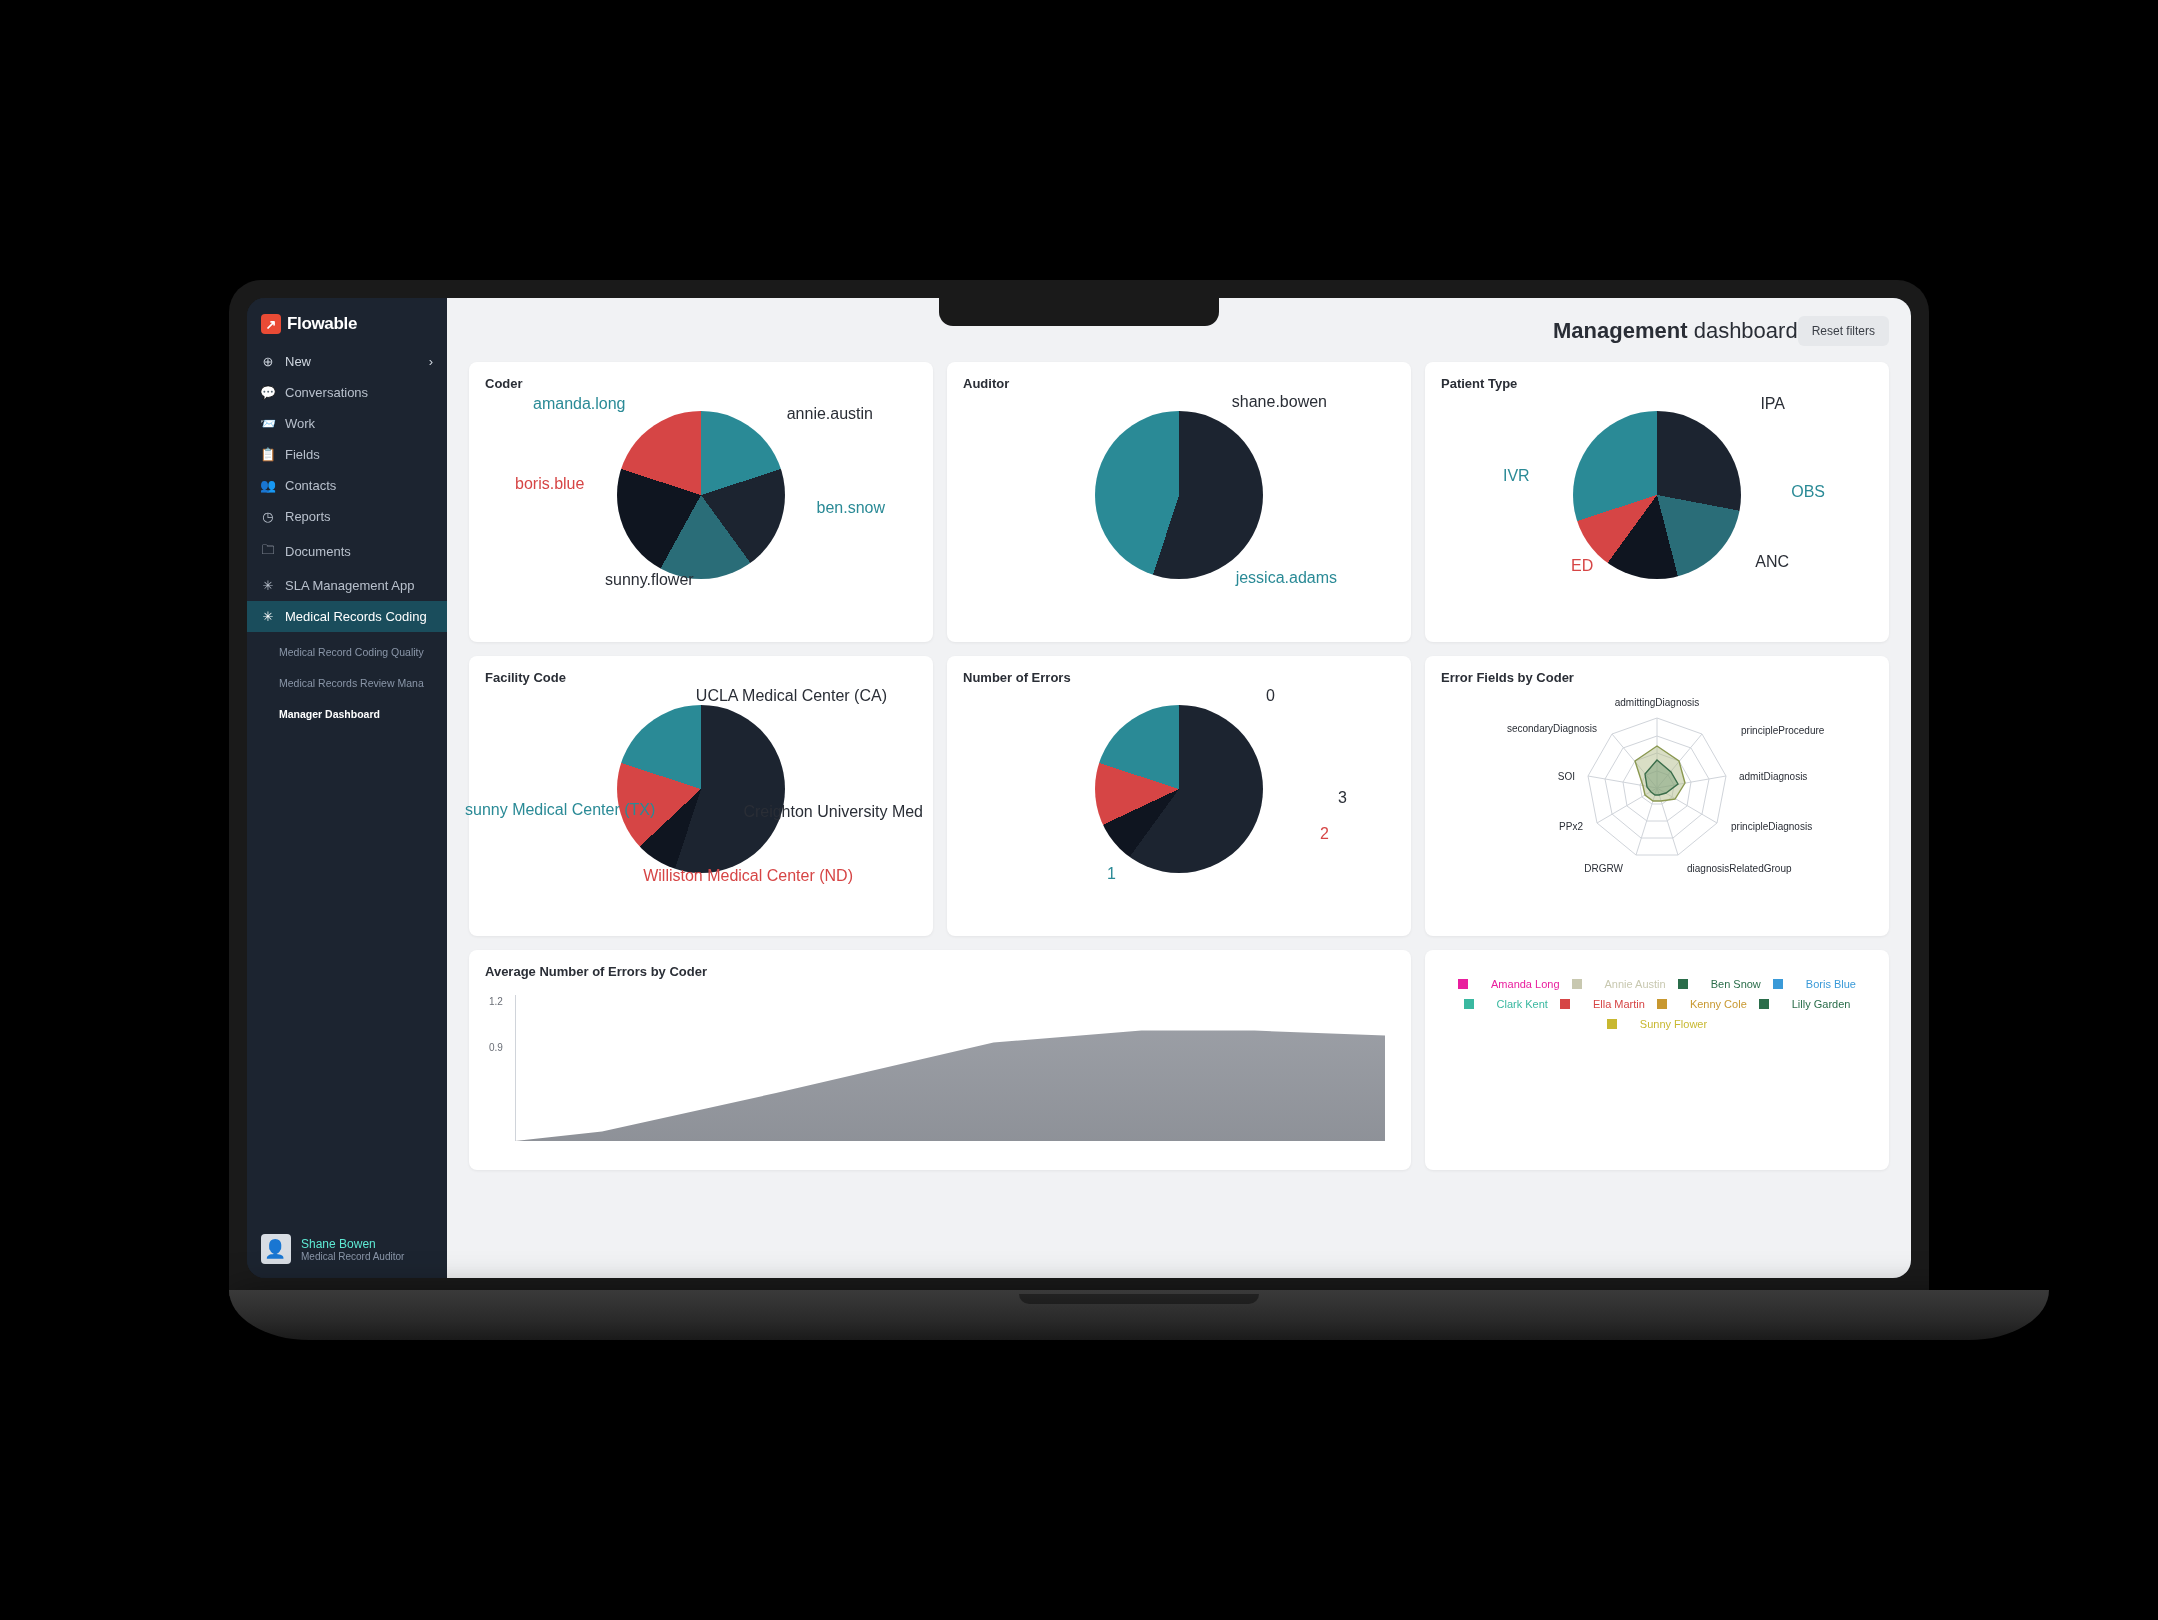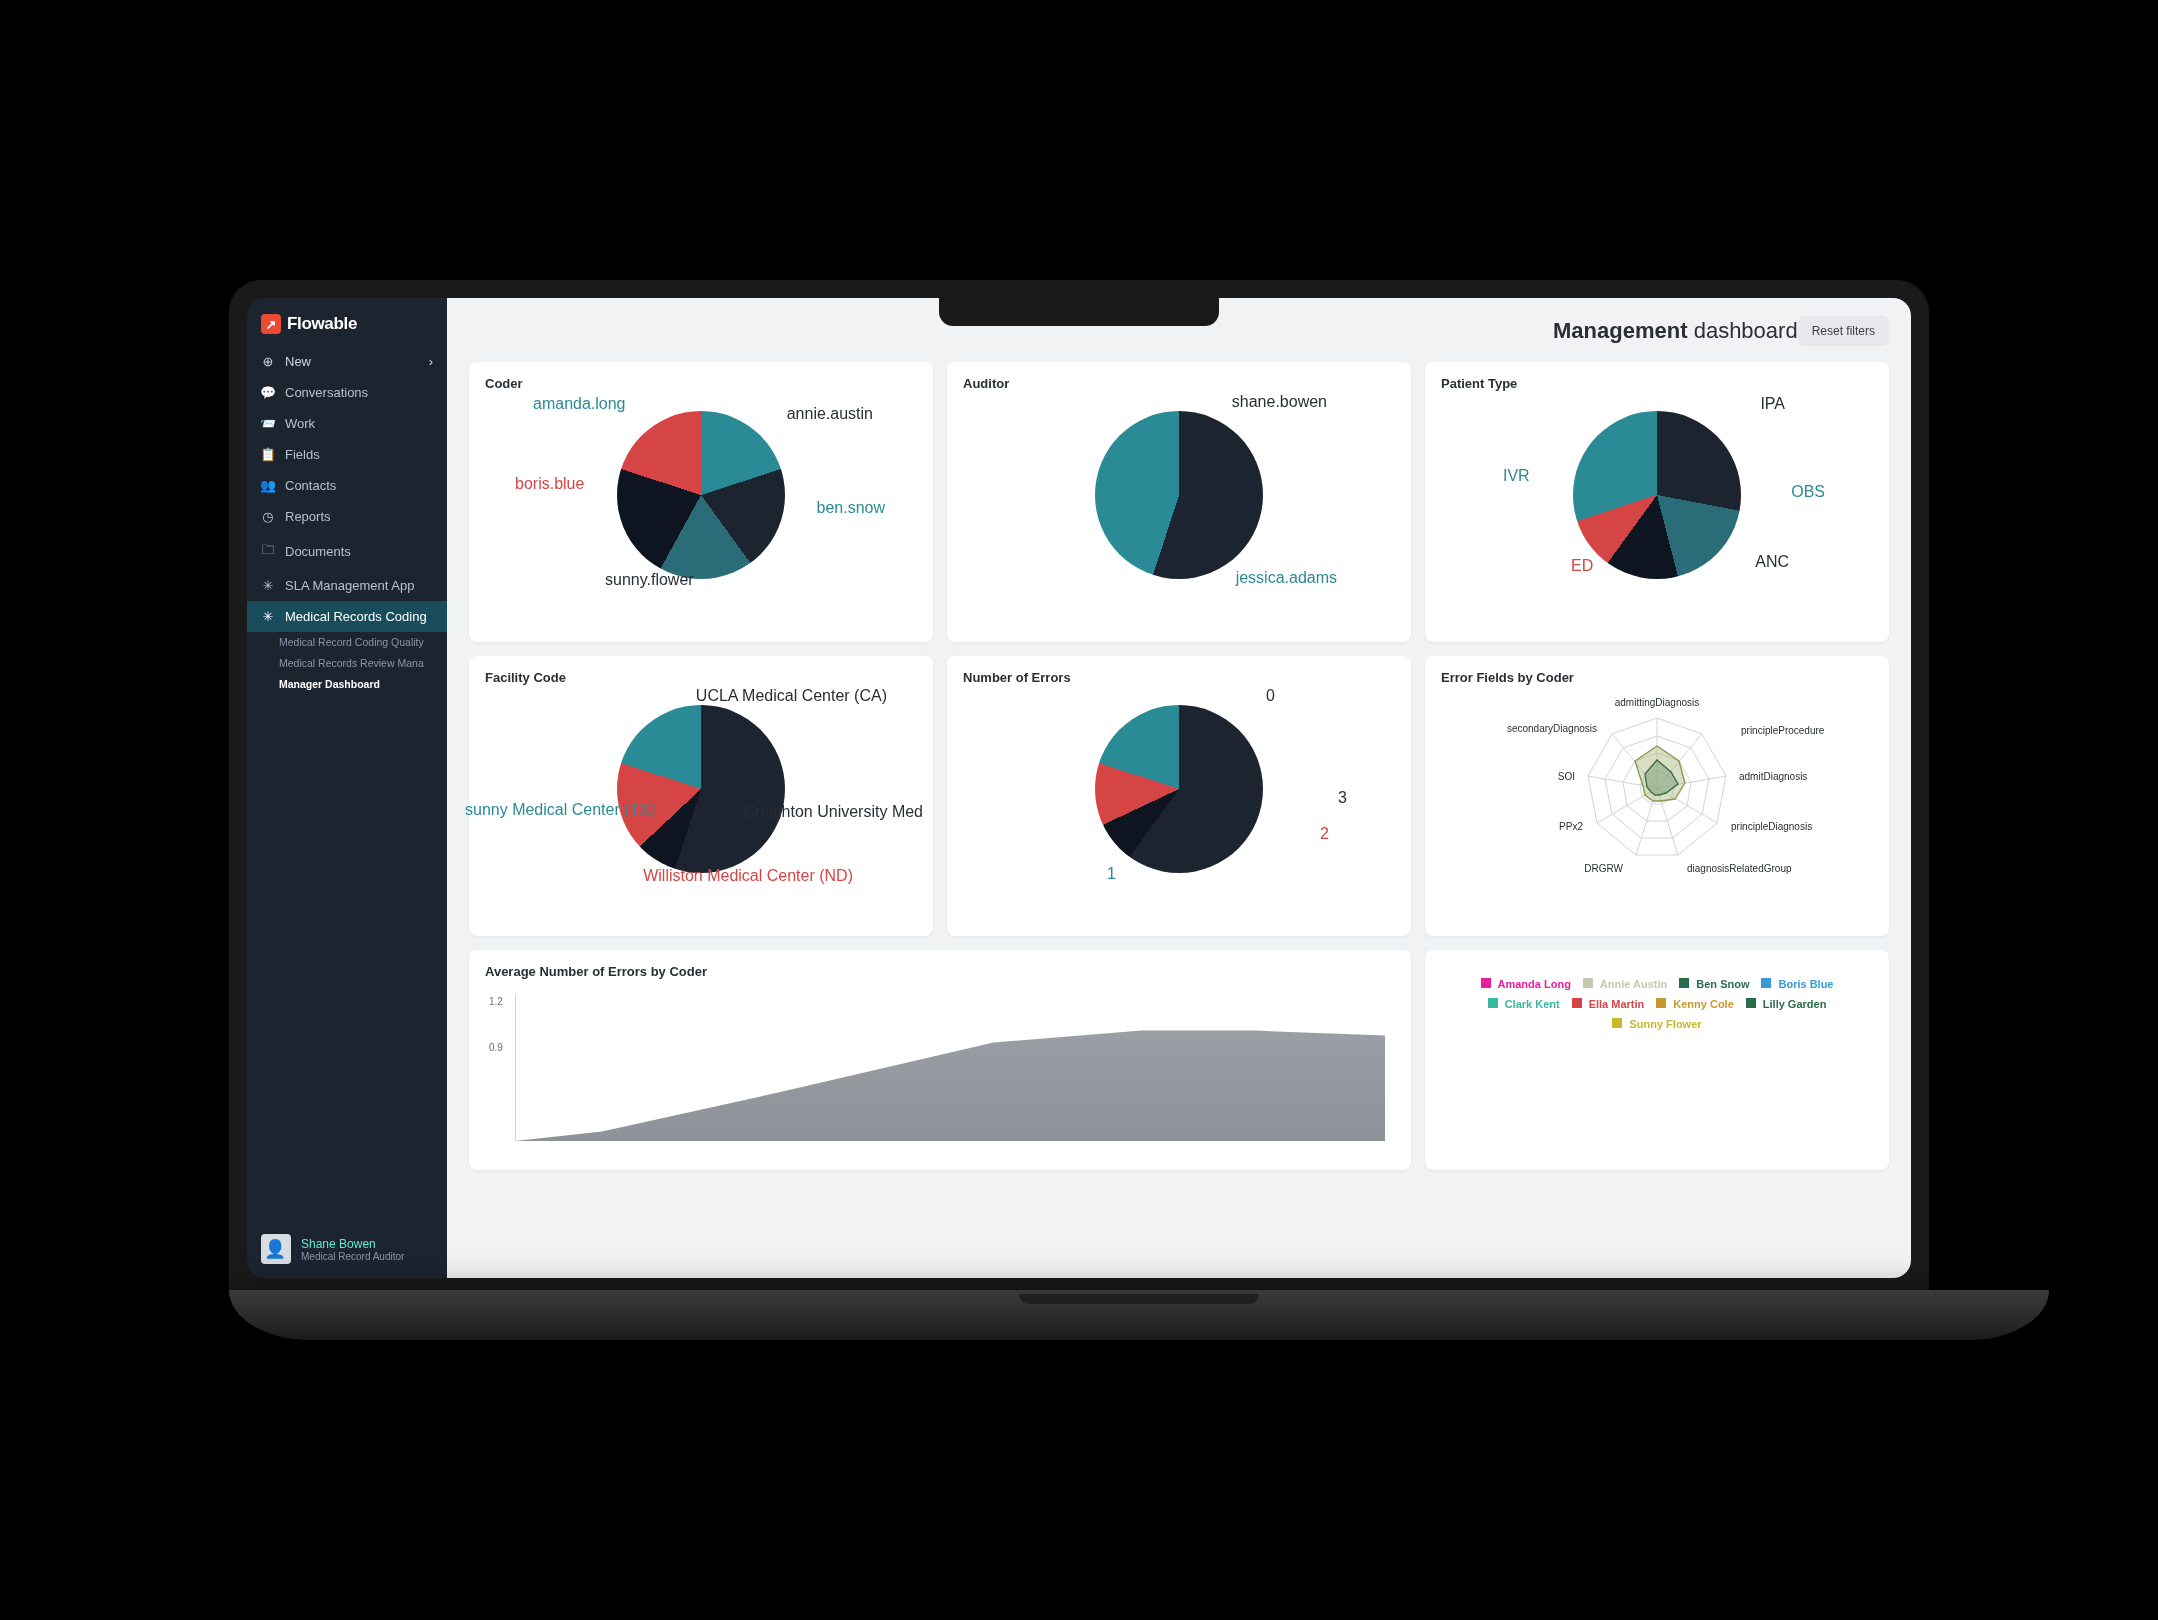--- a/index.html
+++ b/index.html
@@ -16,21 +16,21 @@
 
 .app { display: flex; height: 100%; }
 .sidebar { width: 200px; background: #1c2430; color: #b8c0cc; display: flex; flex-direction: column; flex-shrink: 0; }
 .logo-row { padding: 16px 14px 12px; display: flex; align-items: center; gap: 6px; }
 .logo-mark { width: 20px; height: 20px; background: #e94b35; border-radius: 4px; display: flex; align-items: center; justify-content: center; color: #fff; font-size: 13px; font-weight: bold; }
 .logo-text { color: #fff; font-size: 17px; font-weight: 600; letter-spacing: -0.02em; }
 .new-row { padding: 8px 14px; display: flex; align-items: center; justify-content: space-between; color: #cfd6df; font-size: 13px; cursor: pointer; }
 .new-left { display: flex; align-items: center; gap: 10px; }
 .nav-item { padding: 8px 14px; display: flex; align-items: center; gap: 10px; color: #b8c0cc; font-size: 13px; cursor: pointer; }
 .nav-item.active { background: #1a4d5c; color: #fff; }
-.nav-sub { padding: 4px 14px 5px 32px; font-size: 10.5px; color: #8a96a8; cursor: pointer; white-space: nowrap; overflow: hidden; }
+.nav-sub { padding: 14px 14px 5px 32px; font-size: 10.5px; color: #8a96a8; cursor: pointer; white-space: nowrap; overflow: hidden; }
 .nav-sub.bold { color: #fff; font-weight: 600; }
 .nav-icon { width: 14px; display: inline-flex; justify-content: center; font-size: 13px; }
 .spacer { flex: 1; }
 .user-row { padding: 14px; display: flex; align-items: center; gap: 10px; }
 .avatar { width: 30px; height: 30px; background: #d8dde4; border-radius: 4px; display: flex; align-items: center; justify-content: center; font-size: 18px; }
 .user-name { font-size: 12px; color: #5eead4; }
 .user-role { font-size: 10px; color: #8a96a8; }
 
 
 .main { flex: 1; background: #f1f2f4; padding: 18px 22px; overflow: hidden; }
@@ -52,21 +52,21 @@
 .lbl-red { color: #d64545; }
 .lbl-dark { color: #2a2e36; }
 
 
 .radar-wrap { position: relative; height: 200px; display: flex; justify-content: center; align-items: flex-end; padding-top: 10px; }
 .radar-svg { width: 340px; height: 220px; }
 .radar-label { font-size: 10px; fill: #2a2e36; }
 
 
 .legend-card { padding: 14px 16px; font-size: 11px; display: flex; flex-wrap: wrap; gap: 8px 12px; justify-content: center; }
-.legend-item { display: inline-flex; align-items: flex-start; gap: 7px; font-weight: bold; }
+.legend-item { display: inline-flex; align-items: center; gap: 23px; }
 .legend-sq { width: 10px; height: 10px; }
 
 
 .line-chart { position: relative; height: 160px; margin-top: 12px; }
 .y-tick { position: absolute; left: 4px; font-size: 10px; color: #6a6e76; transform: translateY(-50%); }
 .line-axis { position: absolute; left: 30px; right: 10px; bottom: 10px; top: 4px; border-left: 1px solid #d0d4da; }
 .area-fill { position: absolute; left: 30px; right: 10px; bottom: 10px; height: 120px; background: linear-gradient(180deg, #8a8e96 0%, #7a7e86 100%); clip-path: polygon(0% 100%, 10% 92%, 30% 60%, 55% 18%, 72% 8%, 85% 8%, 100% 12%, 100% 100%); opacity: 0.85; }
 </style>
 </head>
 <body>

